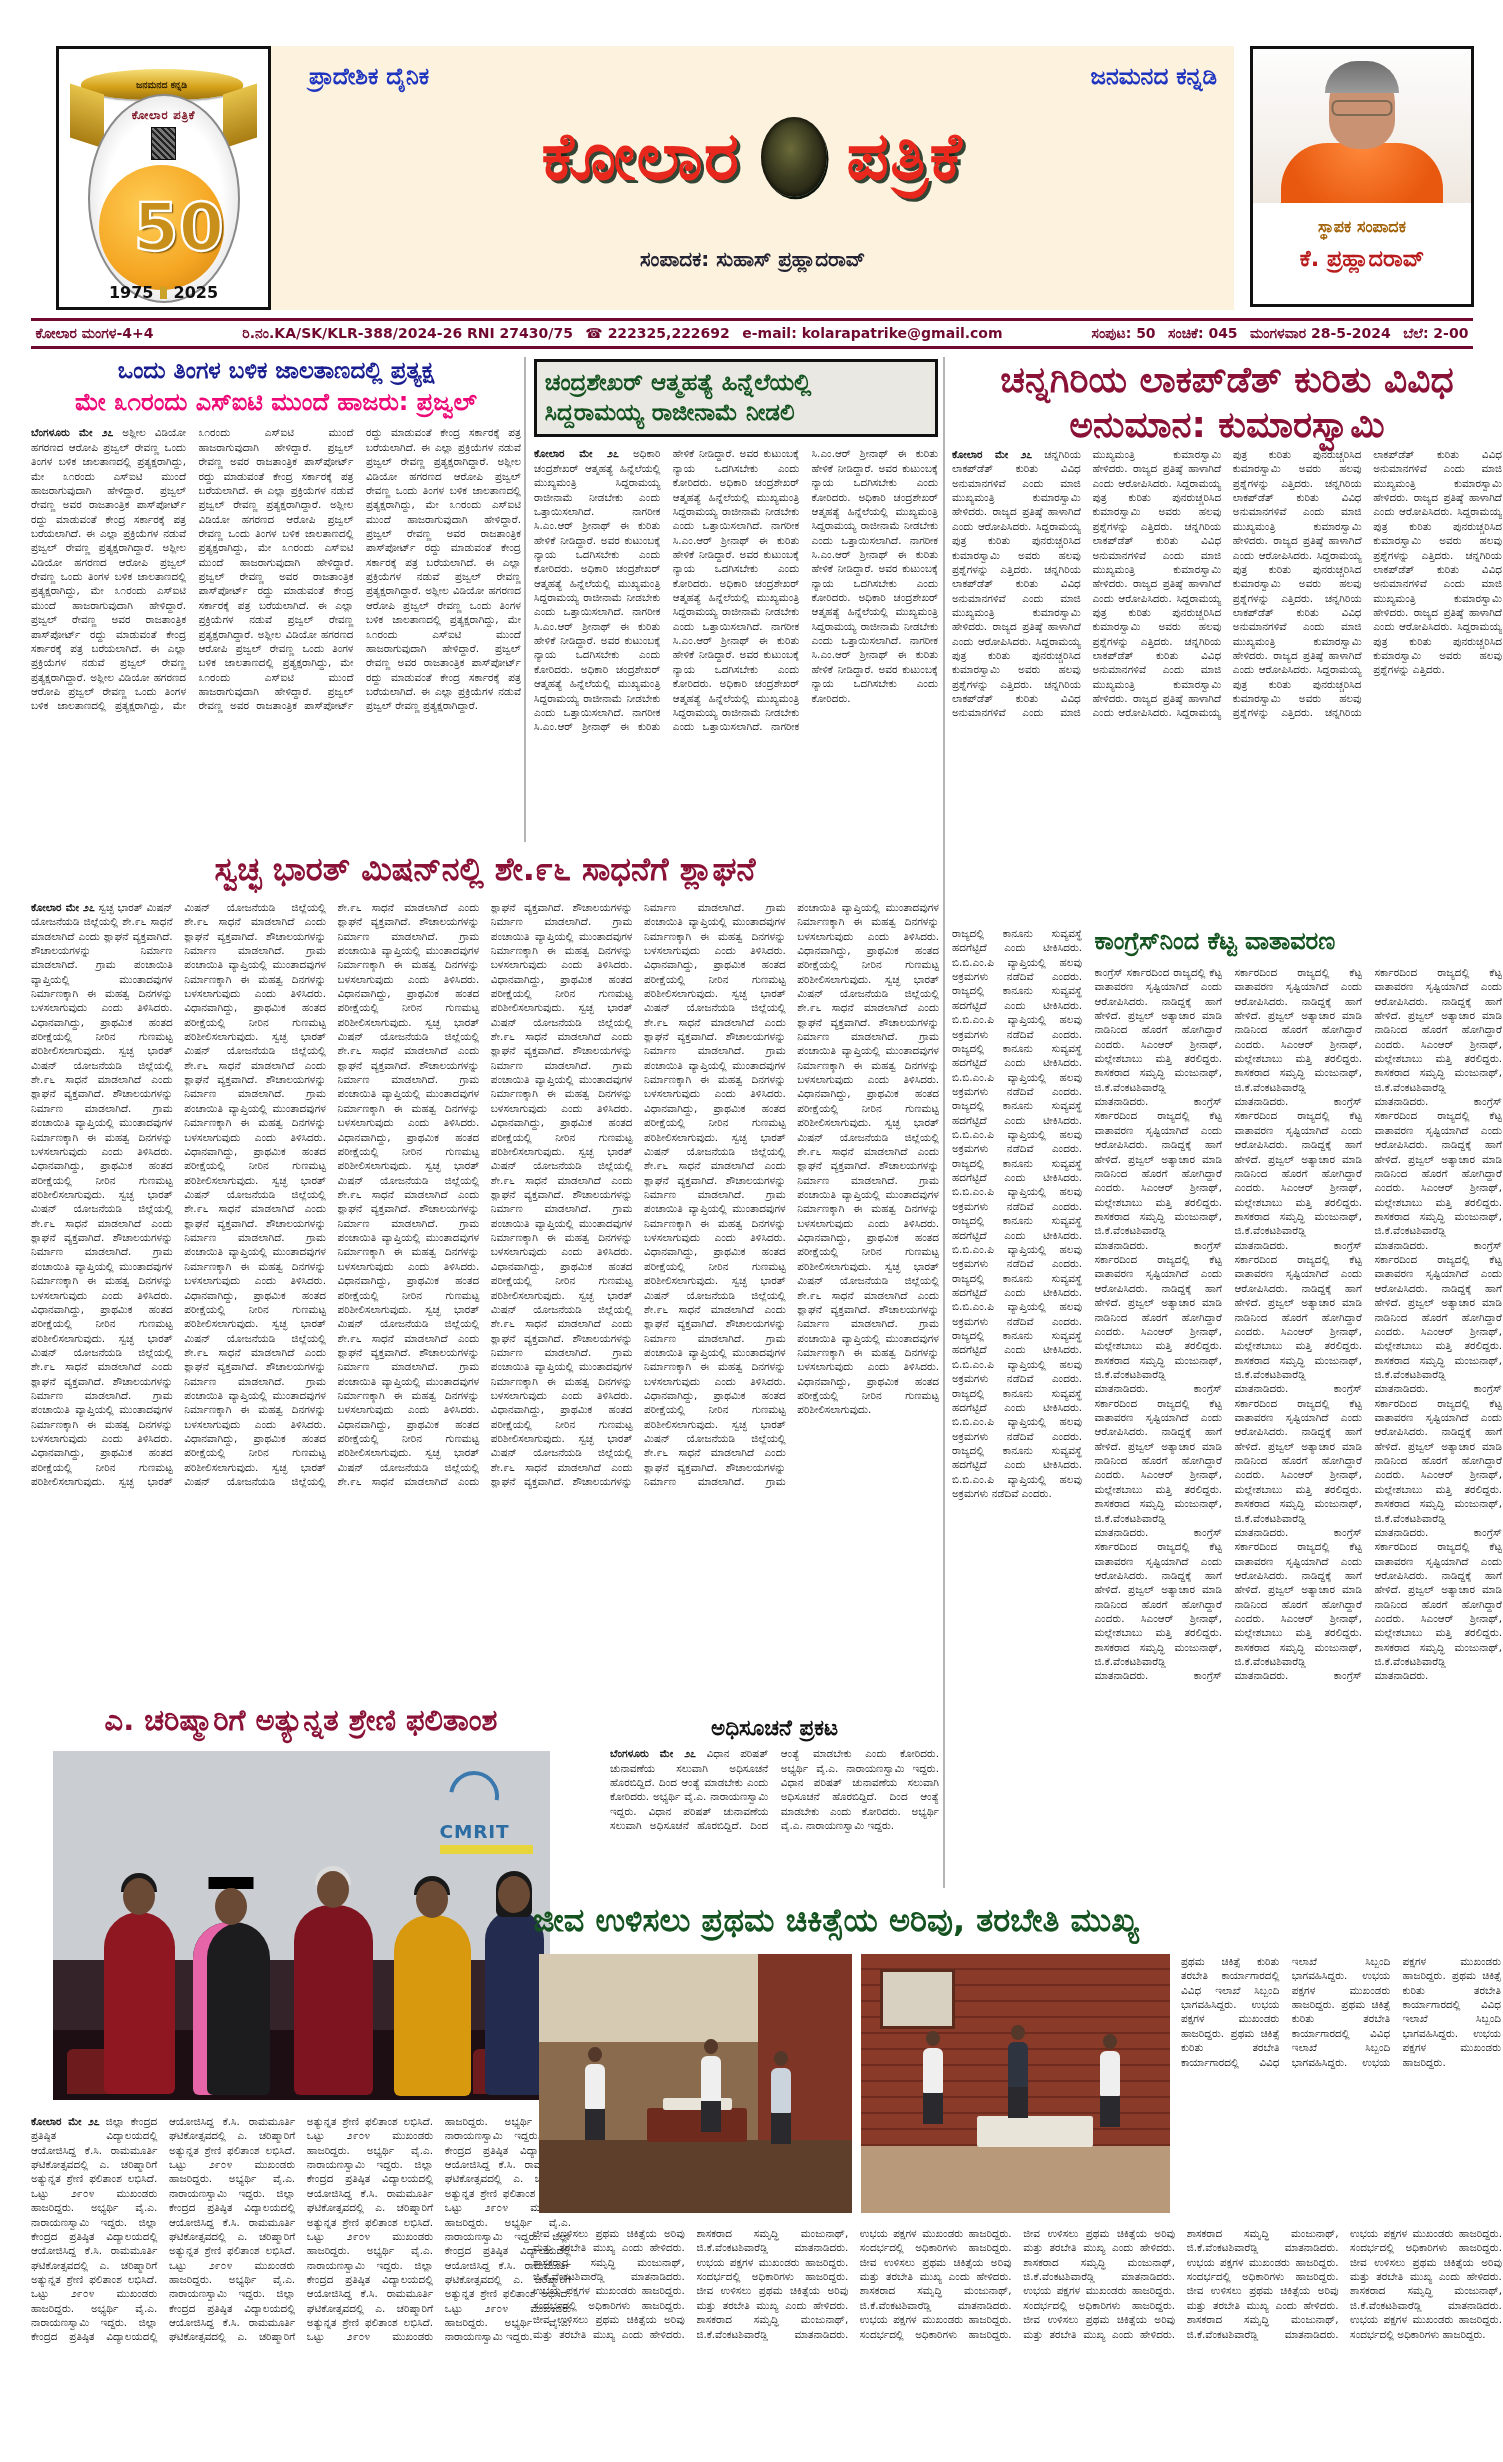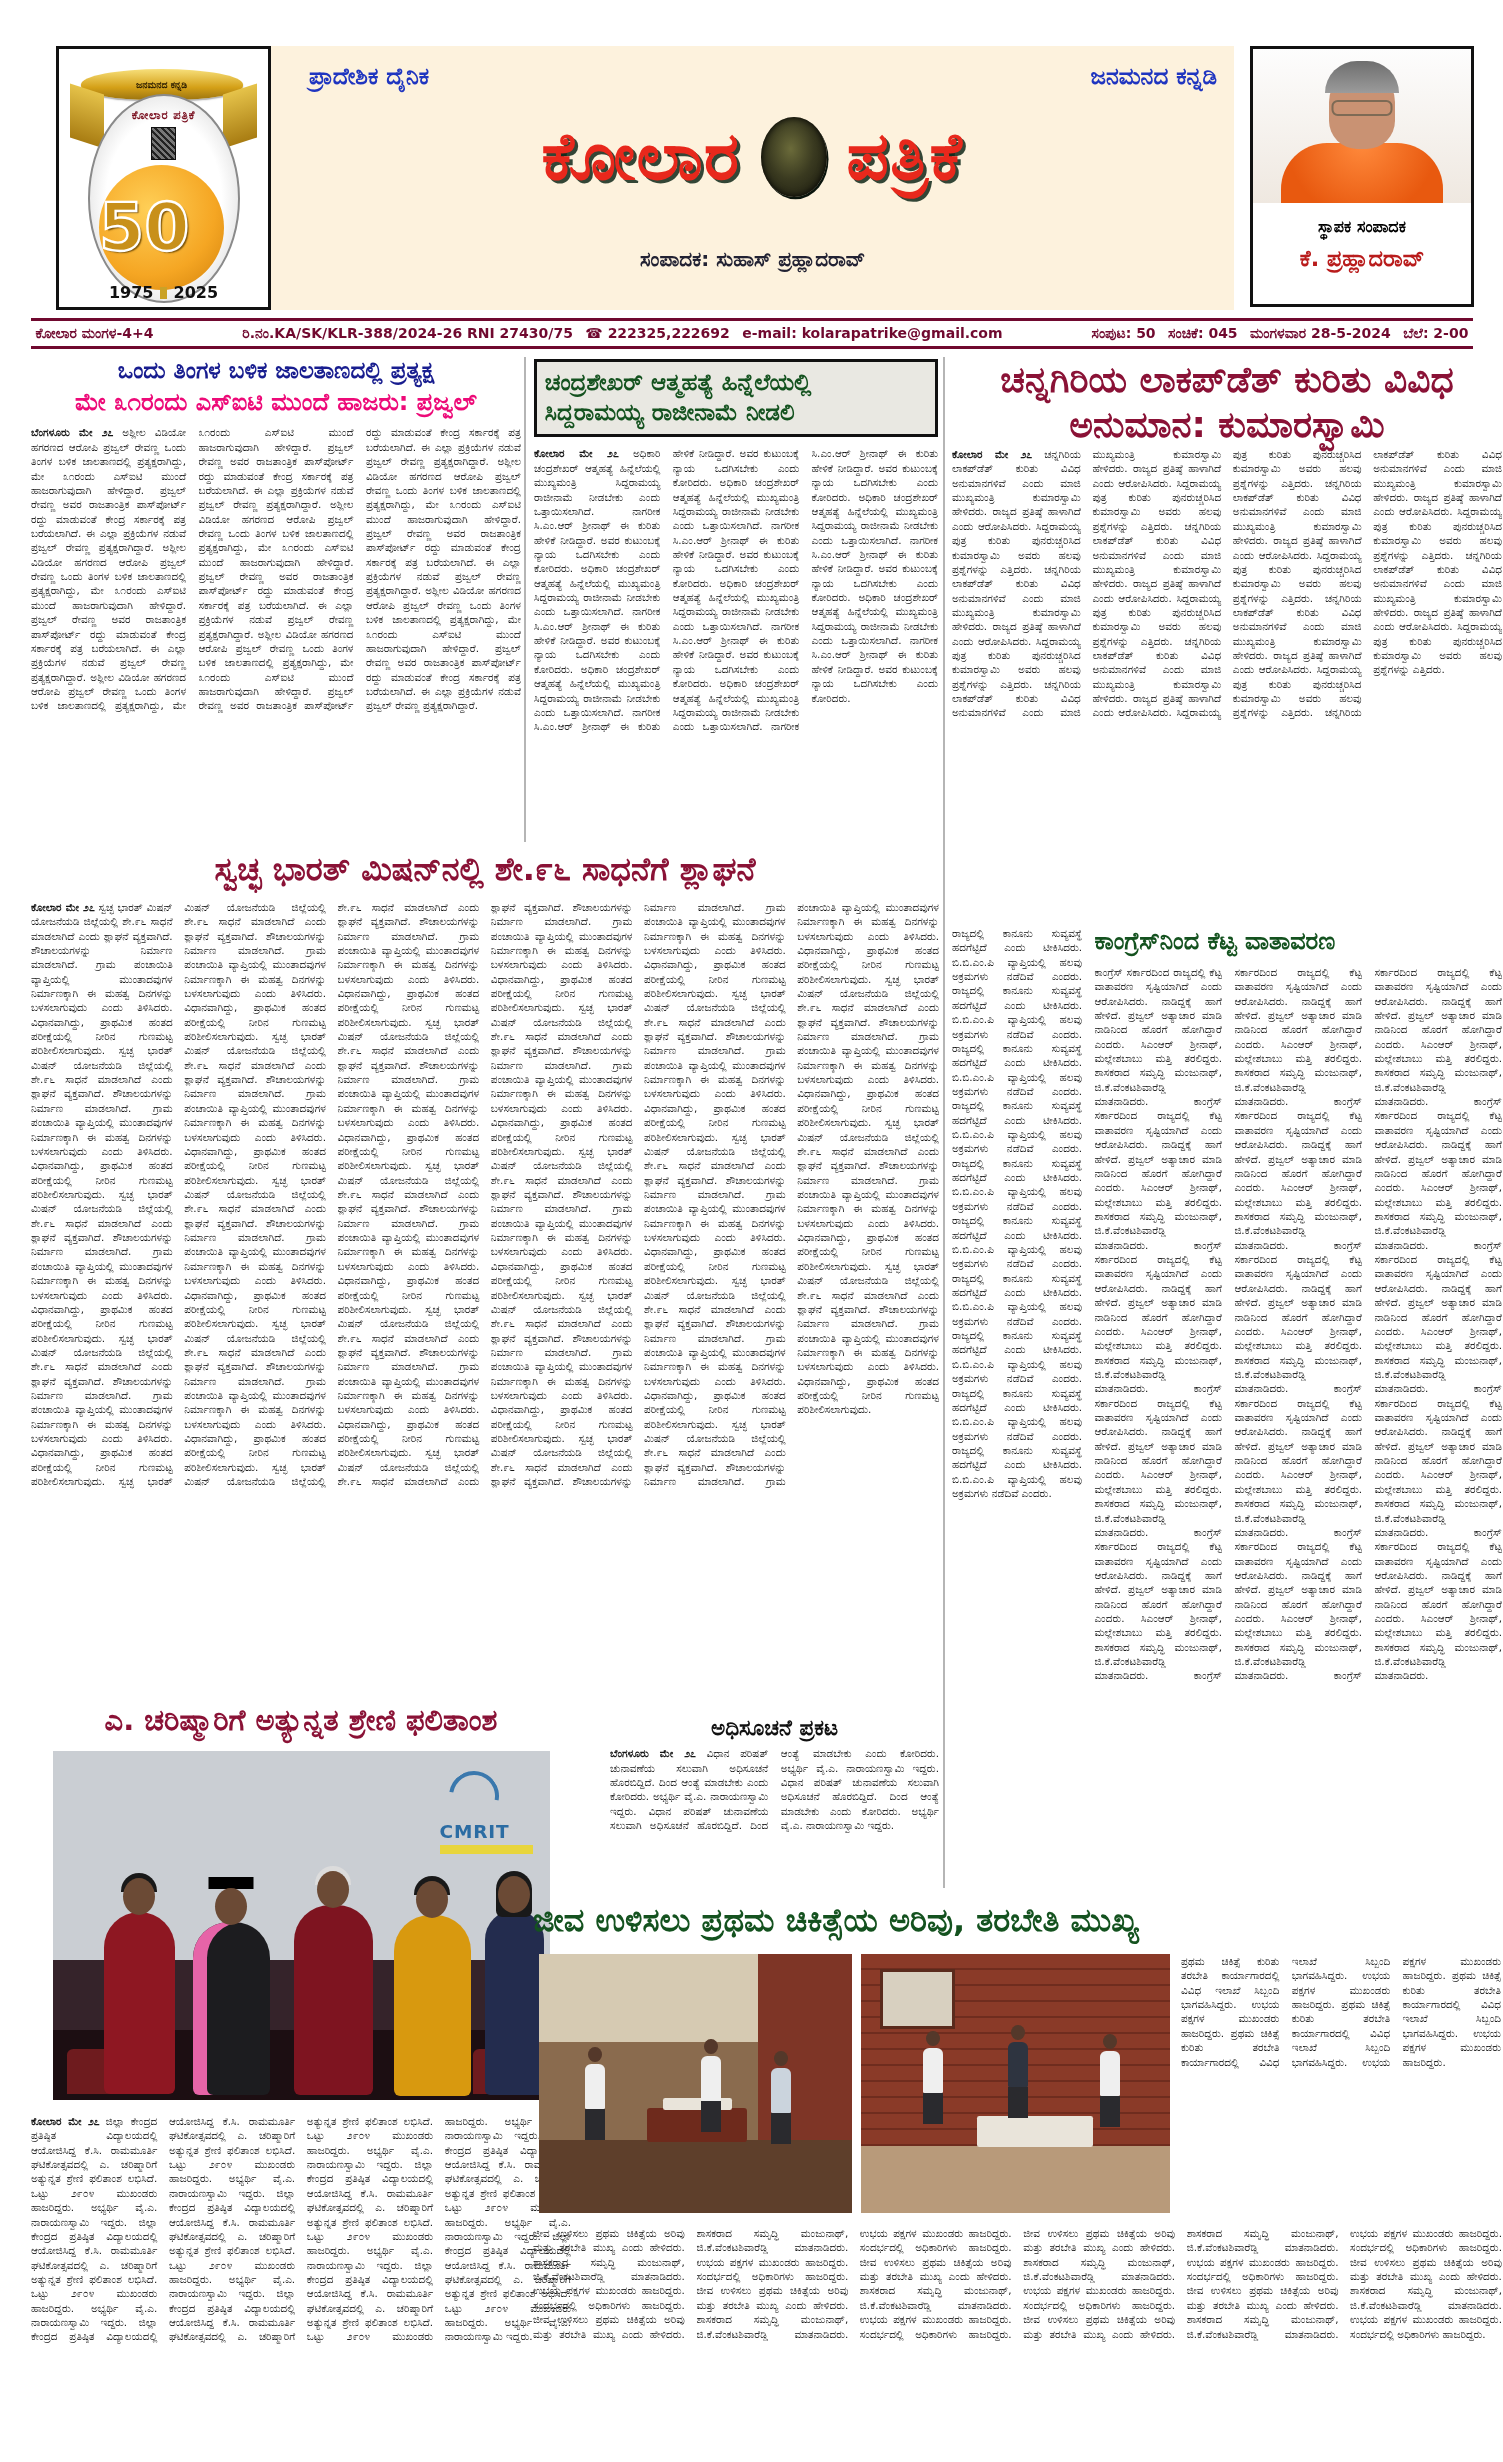--- a/index.html
+++ b/index.html
@@ -30,39 +30,39 @@
   .ribbon-tail.l{left:10.8px;transform:skewY(18deg);}
   .ribbon-tail.r{right:10.8px;transform:skewY(-18deg);}
   .badge-ellipse{position:absolute;left:28.6px;top:45px;width:148px;height:205px;border-radius:50%;
                  background:radial-gradient(ellipse at center,#ffffff 55%,#c9c9c9 100%);
                  border:2.3px solid #8a8a8a;display:flex;flex-direction:column;align-items:center;}
   .badge-title{margin-top:12.4px;font-size:11.6px;font-weight:bold;color:#7a1020;letter-spacing:0.8px;}
   .stamp{width:23px;height:31px;margin-top:4.6px;background:repeating-linear-gradient(45deg,#222 0 2.3px,#777 2.3px 4.6px);
          border:1.5px solid #111;}
   .badge-circle{position:absolute;left:40px;top:116px;width:125px;height:125px;border-radius:50%;
                 background:radial-gradient(circle at 40% 35%,#ffcf57,#f5a623 60%,#d07f0a 100%);
-                display:flex;align-items:center;justify-content:flex-start;}
+                display:flex;align-items:center;justify-content:flex-end;}
   .fifty{font-size:65px;font-weight:bold;color:#c8901a;-webkit-text-stroke:2.3px #fff;
          text-shadow:2.3px 2.3px 1.5px #7a5208;}
   .logo-years{position:absolute;left:0;bottom:4.6px;width:100%;text-align:center;
               font-size:16px;font-weight:bold;color:#111;display:flex;justify-content:center;gap:6.2px;align-items:center;}
   .year-divider{width:7.7px;height:12.4px;background:#caa227;display:inline-block;}
   
   .founder-box{position:absolute;left:1250px;top:46px;width:224px;height:261px;background:#fff;
                border:3.9px solid #111;box-sizing:border-box;text-align:center;}
   .founder-photo{position:relative;width:100%;height:154px;overflow:hidden;background:linear-gradient(#fdfdfd,#efe8e0);}
   .f-head{position:absolute;left:50%;top:20px;transform:translateX(-50%);width:66px;height:80px;
           background:#c99273;border-radius:34px 34px 29px 29px;}
   .f-hair{position:absolute;left:50%;top:12.4px;transform:translateX(-50%);width:74px;height:32px;
           background:linear-gradient(#6e6e6e,#9b9b9b);border-radius:37px 37px 0 0;}
   .f-glasses{position:absolute;left:50%;top:51px;transform:translateX(-50%);width:57px;height:12.4px;
              border:2.3px solid #7d6a55;border-radius:6.2px;background:transparent;}
   .f-body{position:absolute;left:50%;top:94px;transform:translateX(-50%);width:162px;height:69px;
           background:radial-gradient(circle at 50% 0,#ff8a3c,#e8590f 70%);border-radius:46px 46px 0 0;}
-  .founder-label{margin-top:14px;font-size:16px;font-weight:bold;color:#000000;}
+  .founder-label{margin-top:14px;font-size:16px;font-weight:bold;color:#a16207;}
   .founder-name{margin-top:9.3px;font-size:22.4px;font-weight:bold;color:#b91c1c;}
   
   .infobar{position:absolute;left:31px;top:318px;width:1442px;height:31px;box-sizing:border-box;
            border-top:3.9px solid #70092f;border-bottom:3.9px solid #70092f;
            display:flex;align-items:center;justify-content:space-between;
            font-size:14px;font-weight:bold;color:#70092f;padding:0 4.6px;}
   .infobar .grp{display:flex;gap:12.4px;white-space:nowrap;}
   
   .sec{position:absolute;box-sizing:border-box;}
   .kicker{font-size:23px;font-weight:bold;color:#181d8f;text-align:center;}

